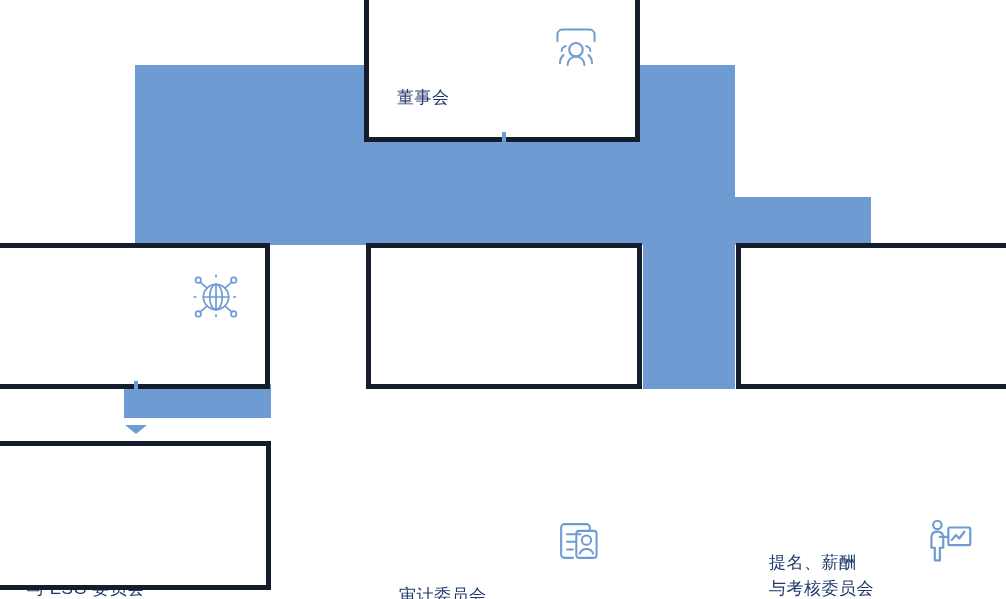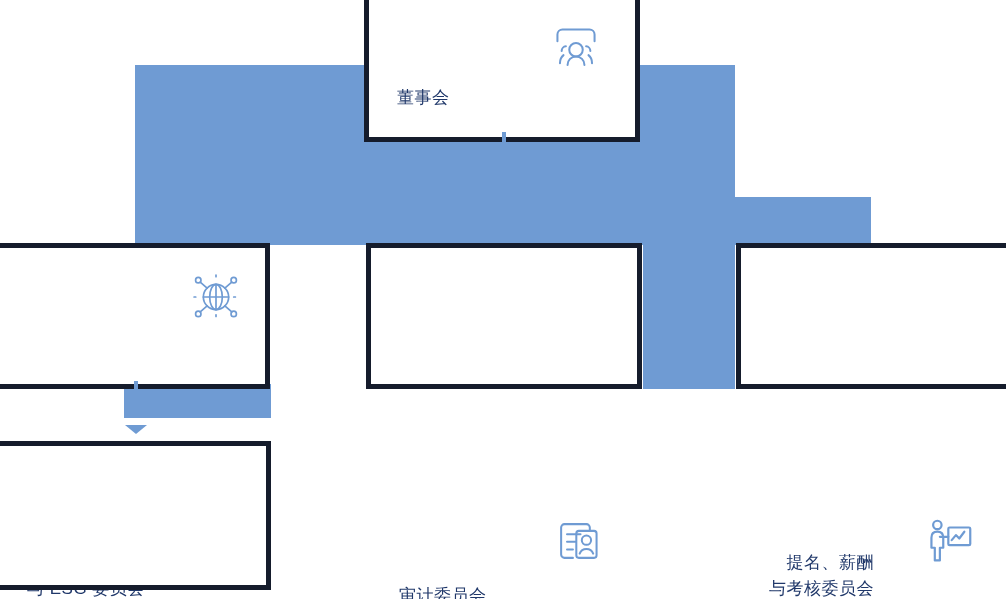--- a/index.html
+++ b/index.html
@@ -24,21 +24,20 @@
   }
   .card .label{
     position:absolute;
     left:28px;
     color:#20386a;
     font-size:17px;
     line-height:26px;
     font-weight:400;
     letter-spacing:.5px;
     white-space:pre-line;
-    text-align:right;
   }
   .card .ico{
     position:absolute;
     width:54px;height:54px;
     color:#6f9bd3;
   }
   .card .ico svg{width:100%;height:100%;display:block;}
 
   
   #card-board     {left:364px; top:-6px;  width:276px; height:148px;}

